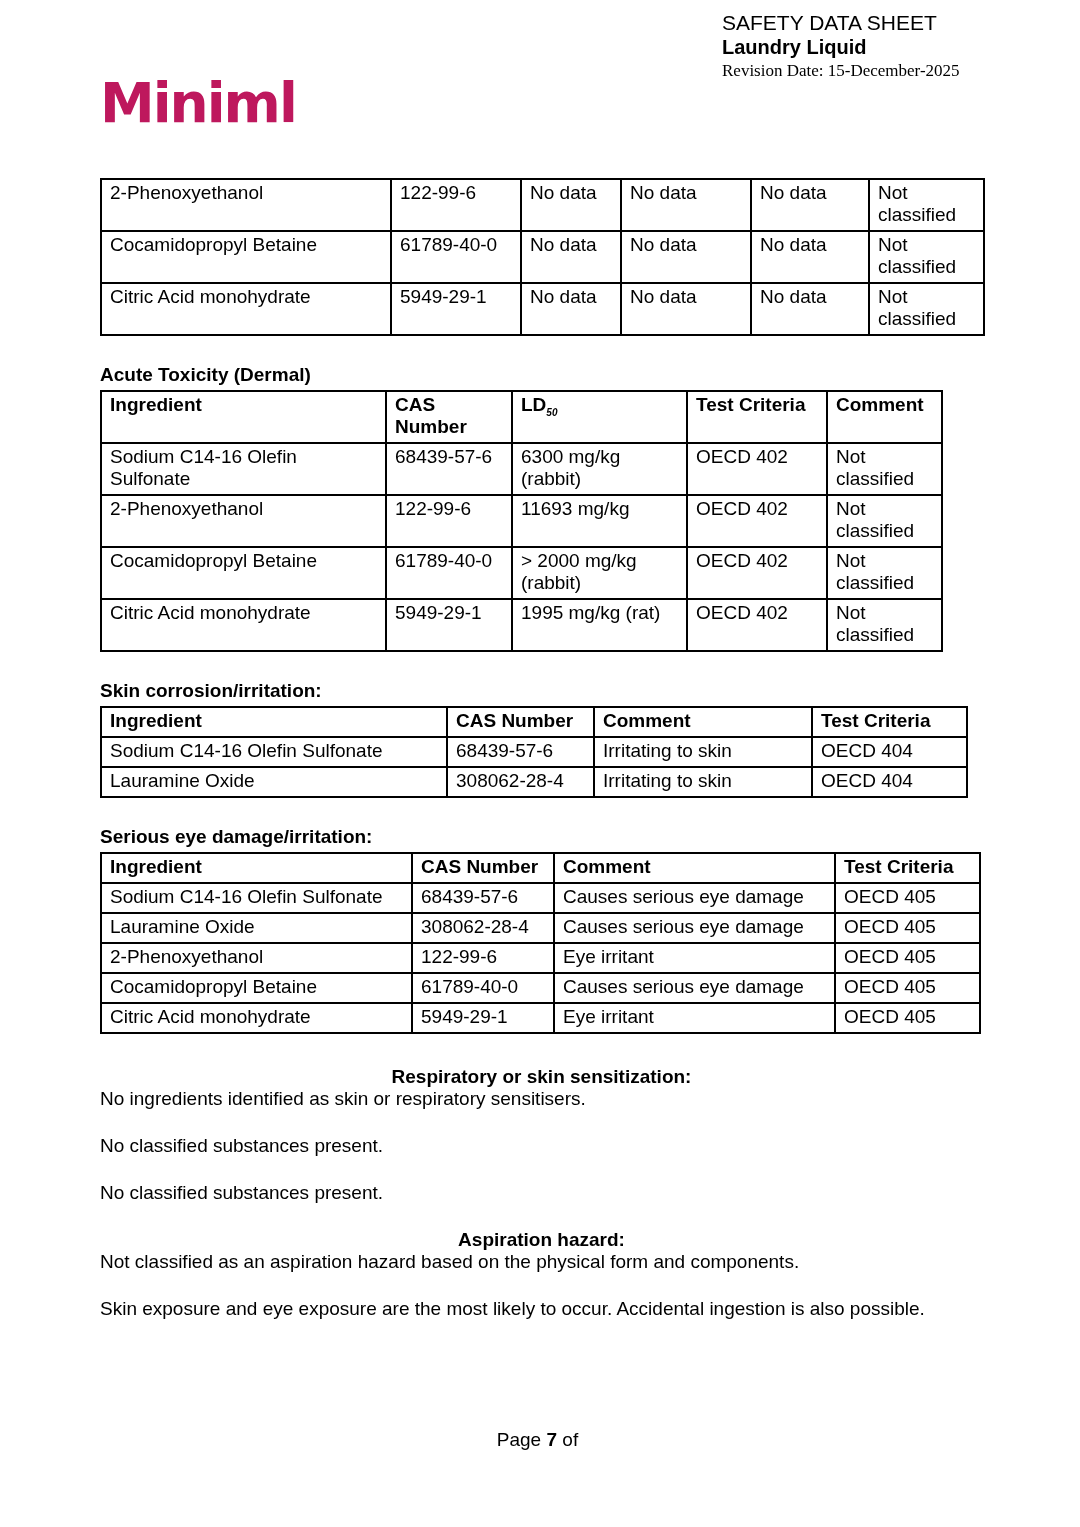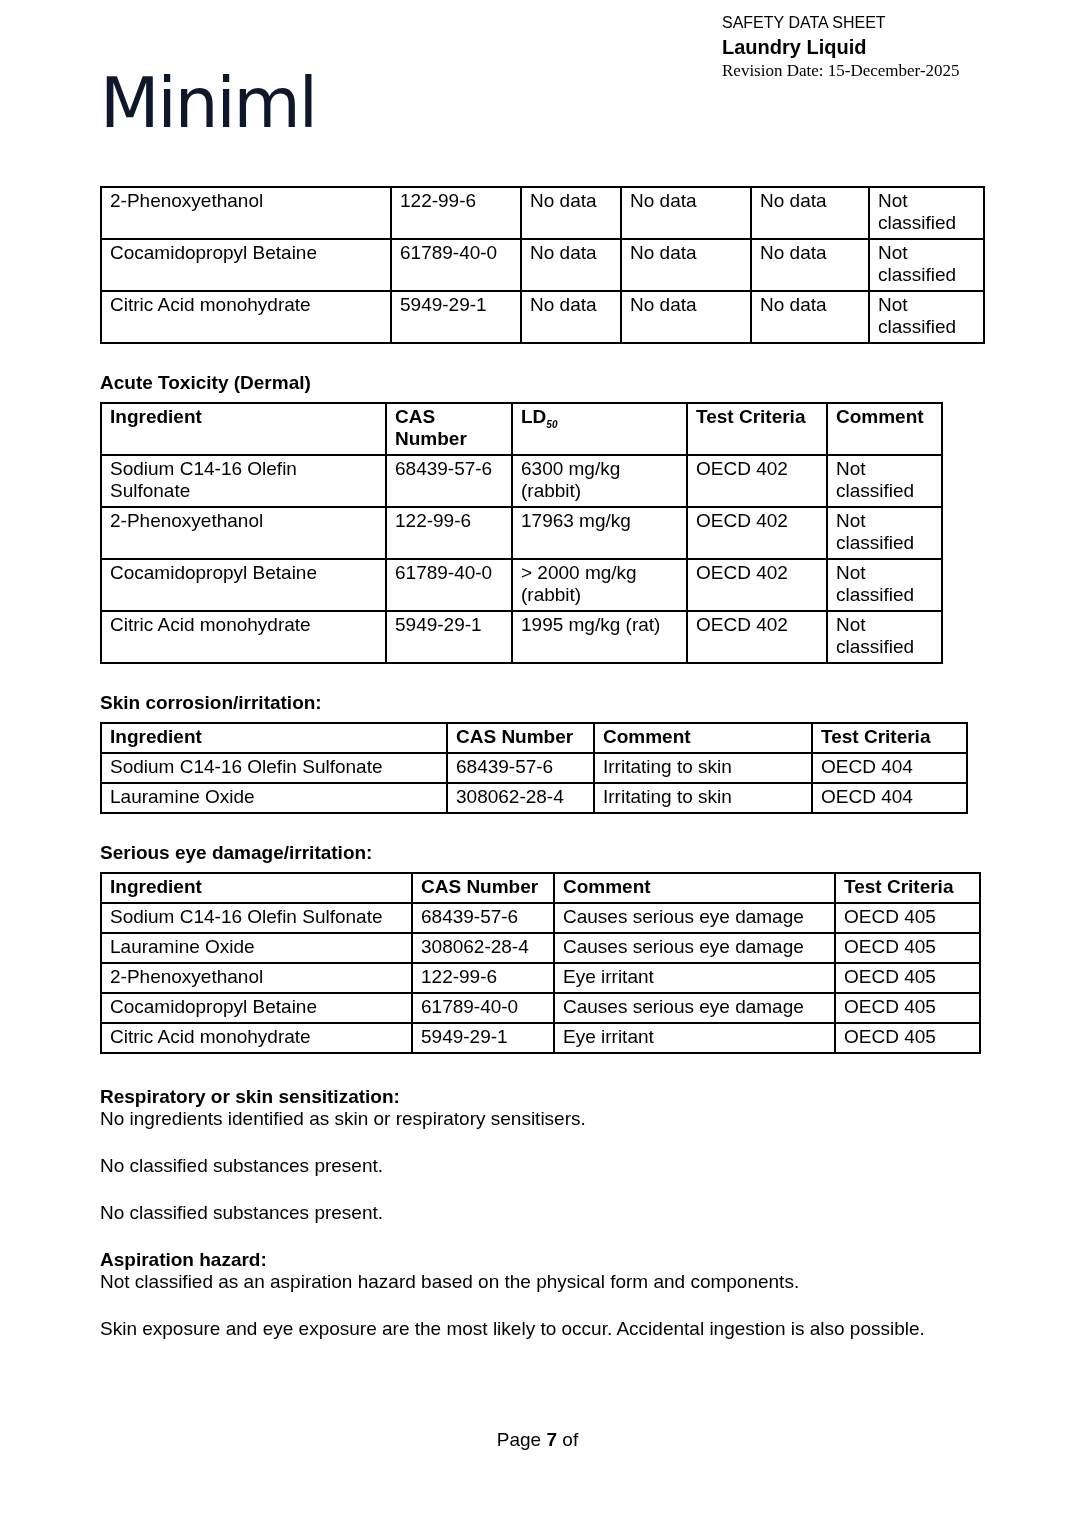--- a/index.html
+++ b/index.html
@@ -5,41 +5,41 @@
   html,body{margin:0;padding:0;background:#ffffff;}
   .page{
     width:1080px;height:1527px;background:#ffffff;color:#000;
     font-family:"Liberation Sans",sans-serif;font-size:19px;line-height:22px;
     position:relative;box-sizing:border-box;padding:0 97px 0 100px;overflow:hidden;
   }
   
   .doc-header{position:relative;height:178px;}
   .logo{
     position:absolute;left:0;top:76px;
-    font-family:"DejaVu Sans",sans-serif;font-weight:normal;
-    font-size:69px;line-height:54px;letter-spacing:-2px;color:#0f172a;
+    font-family:"DejaVu Sans",sans-serif;font-weight:bold;
+    font-size:55px;line-height:54px;letter-spacing:-2px;color:#be185d;
   }
   .header-right{position:absolute;left:622px;top:10px;}
-  .hr-title{font-size:16px;line-height:25px;font-weight:normal;}
+  .hr-title{font-size:21px;line-height:25px;font-weight:normal;}
   .hr-sub{font-size:20px;line-height:25px;font-weight:bold;}
   .hr-rev{font-family:"Liberation Serif",serif;font-size:17px;line-height:22px;}
   
-  table{border-collapse:collapse;table-layout:fixed;margin-top:8px;}
+  table{border-collapse:collapse;table-layout:fixed;}
   td,th{
     border:2px solid #000;padding:2px 8px 4px 8px;
     vertical-align:top;text-align:left;word-wrap:break-word;
     font-size:19px;line-height:22px;
   }
   th{font-weight:bold;}
   sub{font-size:10px;font-style:italic;}
   .section-heading{font-weight:bold;margin:28px 0 4px 0;}
   
   .para{margin-top:25px;}
   .para-first{margin-top:32px;}
-  .para .ph{font-weight:bold;}
+  .para .ph{font-weight:bold;text-align:center;}
   
   .footer{position:absolute;left:92px;right:97px;bottom:76px;text-align:center;}
   .footer b{font-weight:bold;}
 </style>
 </head>
 <body>
 
 <div class="page">
 
   <div class="doc-header">
@@ -110,21 +110,21 @@
         <tr>
           <td>Sodium C14-16 Olefin Sulfonate</td>
           <td>68439-57-6</td>
           <td>6300 mg/kg (rabbit)</td>
           <td>OECD 402</td>
           <td>Not classified</td>
         </tr>
         <tr>
           <td>2-Phenoxyethanol</td>
           <td>122-99-6</td>
-          <td>17963 mg/kg</td>
+          <td>11693 mg/kg</td>
           <td>OECD 402</td>
           <td>Not classified</td>
         </tr>
         <tr>
           <td>Cocamidopropyl Betaine</td>
           <td>61789-40-0</td>
           <td>&gt; 2000 mg/kg (rabbit)</td>
           <td>OECD 402</td>
           <td>Not classified</td>
         </tr>

